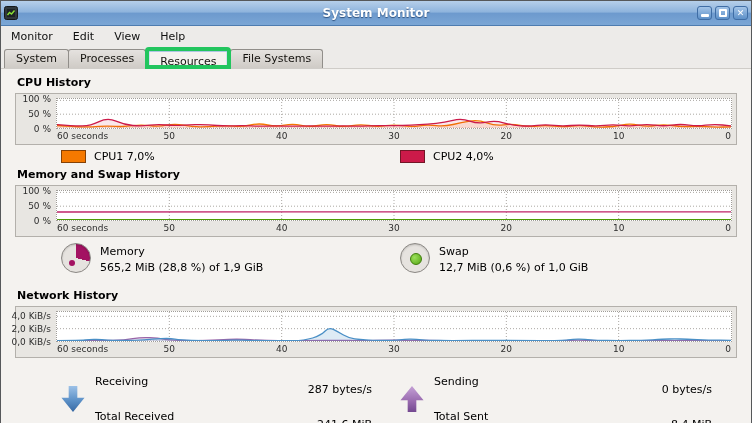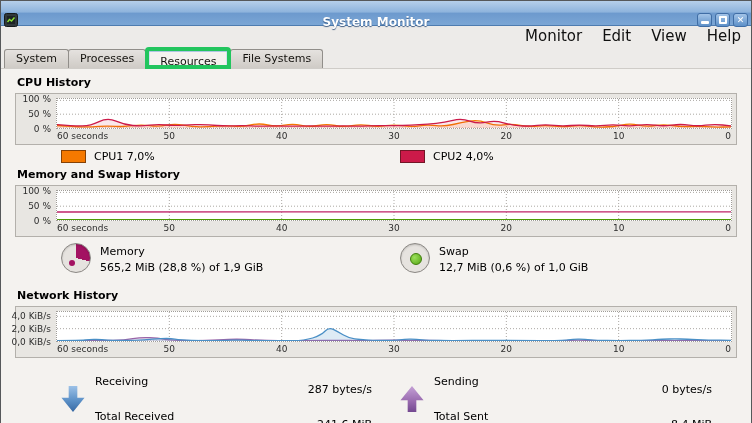--- a/index.html
+++ b/index.html
@@ -1,36 +1,36 @@
 <!DOCTYPE html>
 <html><head>
 <meta charset="utf-8">
 <style>
   * { margin:0; padding:0; box-sizing:border-box; }
   html,body { width:752px; height:423px; overflow:hidden; background:#d8d4d0; }
   body { font-family:"DejaVu Sans", sans-serif; }
   .window { width:752px; height:423px; border:1px solid #56585a; display:flex; flex-direction:column; background:#edebe9; }
 
   
-  .titlebar { height:20px; flex:0 0 20px; position:relative; display:flex; align-items:flex-start; padding:12px 3px;
+  .titlebar { height:20px; flex:0 0 20px; position:relative; display:flex; align-items:center; padding:12px 3px;
     background:linear-gradient(180deg,#b6cfea 0%,#8fb4dd 45%,#6d9ace 52%,#7ba6d5 100%);
     border-bottom:1px solid #4e7cb0; }
   .win-title { position:absolute; left:0; right:0; text-align:center; color:#fff; font-weight:bold; font-size:12px;
     line-height:19px; text-shadow:0 1px 1px rgba(33,66,110,.85); }
   .app-icon { width:14px; height:14px; z-index:1; }
   .win-btns { margin-left:auto; display:flex; gap:3px; z-index:1; }
   .wbtn { width:15px; height:14px; border:1px solid #3f6da5; border-radius:3px;
     background:linear-gradient(180deg,#a3c4e8,#5d90c8); cursor:default; }
   .g-min { width:8px; height:3px; background:#fff; margin:7px auto 0; border-radius:1px; }
   .g-max { width:8px; height:8px; border:2px solid #fff; margin:2px auto 0; border-radius:1px; }
   .g-x { color:#fff; font-size:9px; line-height:12px; text-align:center; font-weight:bold; }
 
   
-  .menubar { height:20px; flex:0 0 20px; display:flex; align-items:center; padding-left:6px;
-    background:#edebe9; font-size:15px; color:#101010;justify-content:flex-end; }
+  .menubar { height:20px; flex:0 0 20px; display:flex; align-items:center; padding-left:0;
+    background:#edebe9; font-size:11px; color:#101010; }
   .menu-item { padding:3px 10px; border-radius:2px; }
 
   
   .tabstrip { height:22px; flex:0 0 22px; display:flex; align-items:flex-end; padding-left:3px; background:#edebe9; position:relative; }
   .tab { height:19px; padding:0 11px; font-size:11px; line-height:18px; color:#15130f;
     background:linear-gradient(180deg,#e5e2df,#cfcbc6); border:1px solid #918e8a; border-bottom:none;
     border-radius:3px 3px 0 0; margin-right:-1px; position:relative; }
   .tab.active { height:22px; line-height:21px; background:#f4f2ef; border:4px solid #22c55e;
     box-shadow:inset 0 1px 0 #aec6e2, inset 1px 0 0 #d5e1f0, inset -1px 0 0 #d5e1f0;
     border-radius:4px 4px 0 0; z-index:3; margin-bottom:-1px; }

